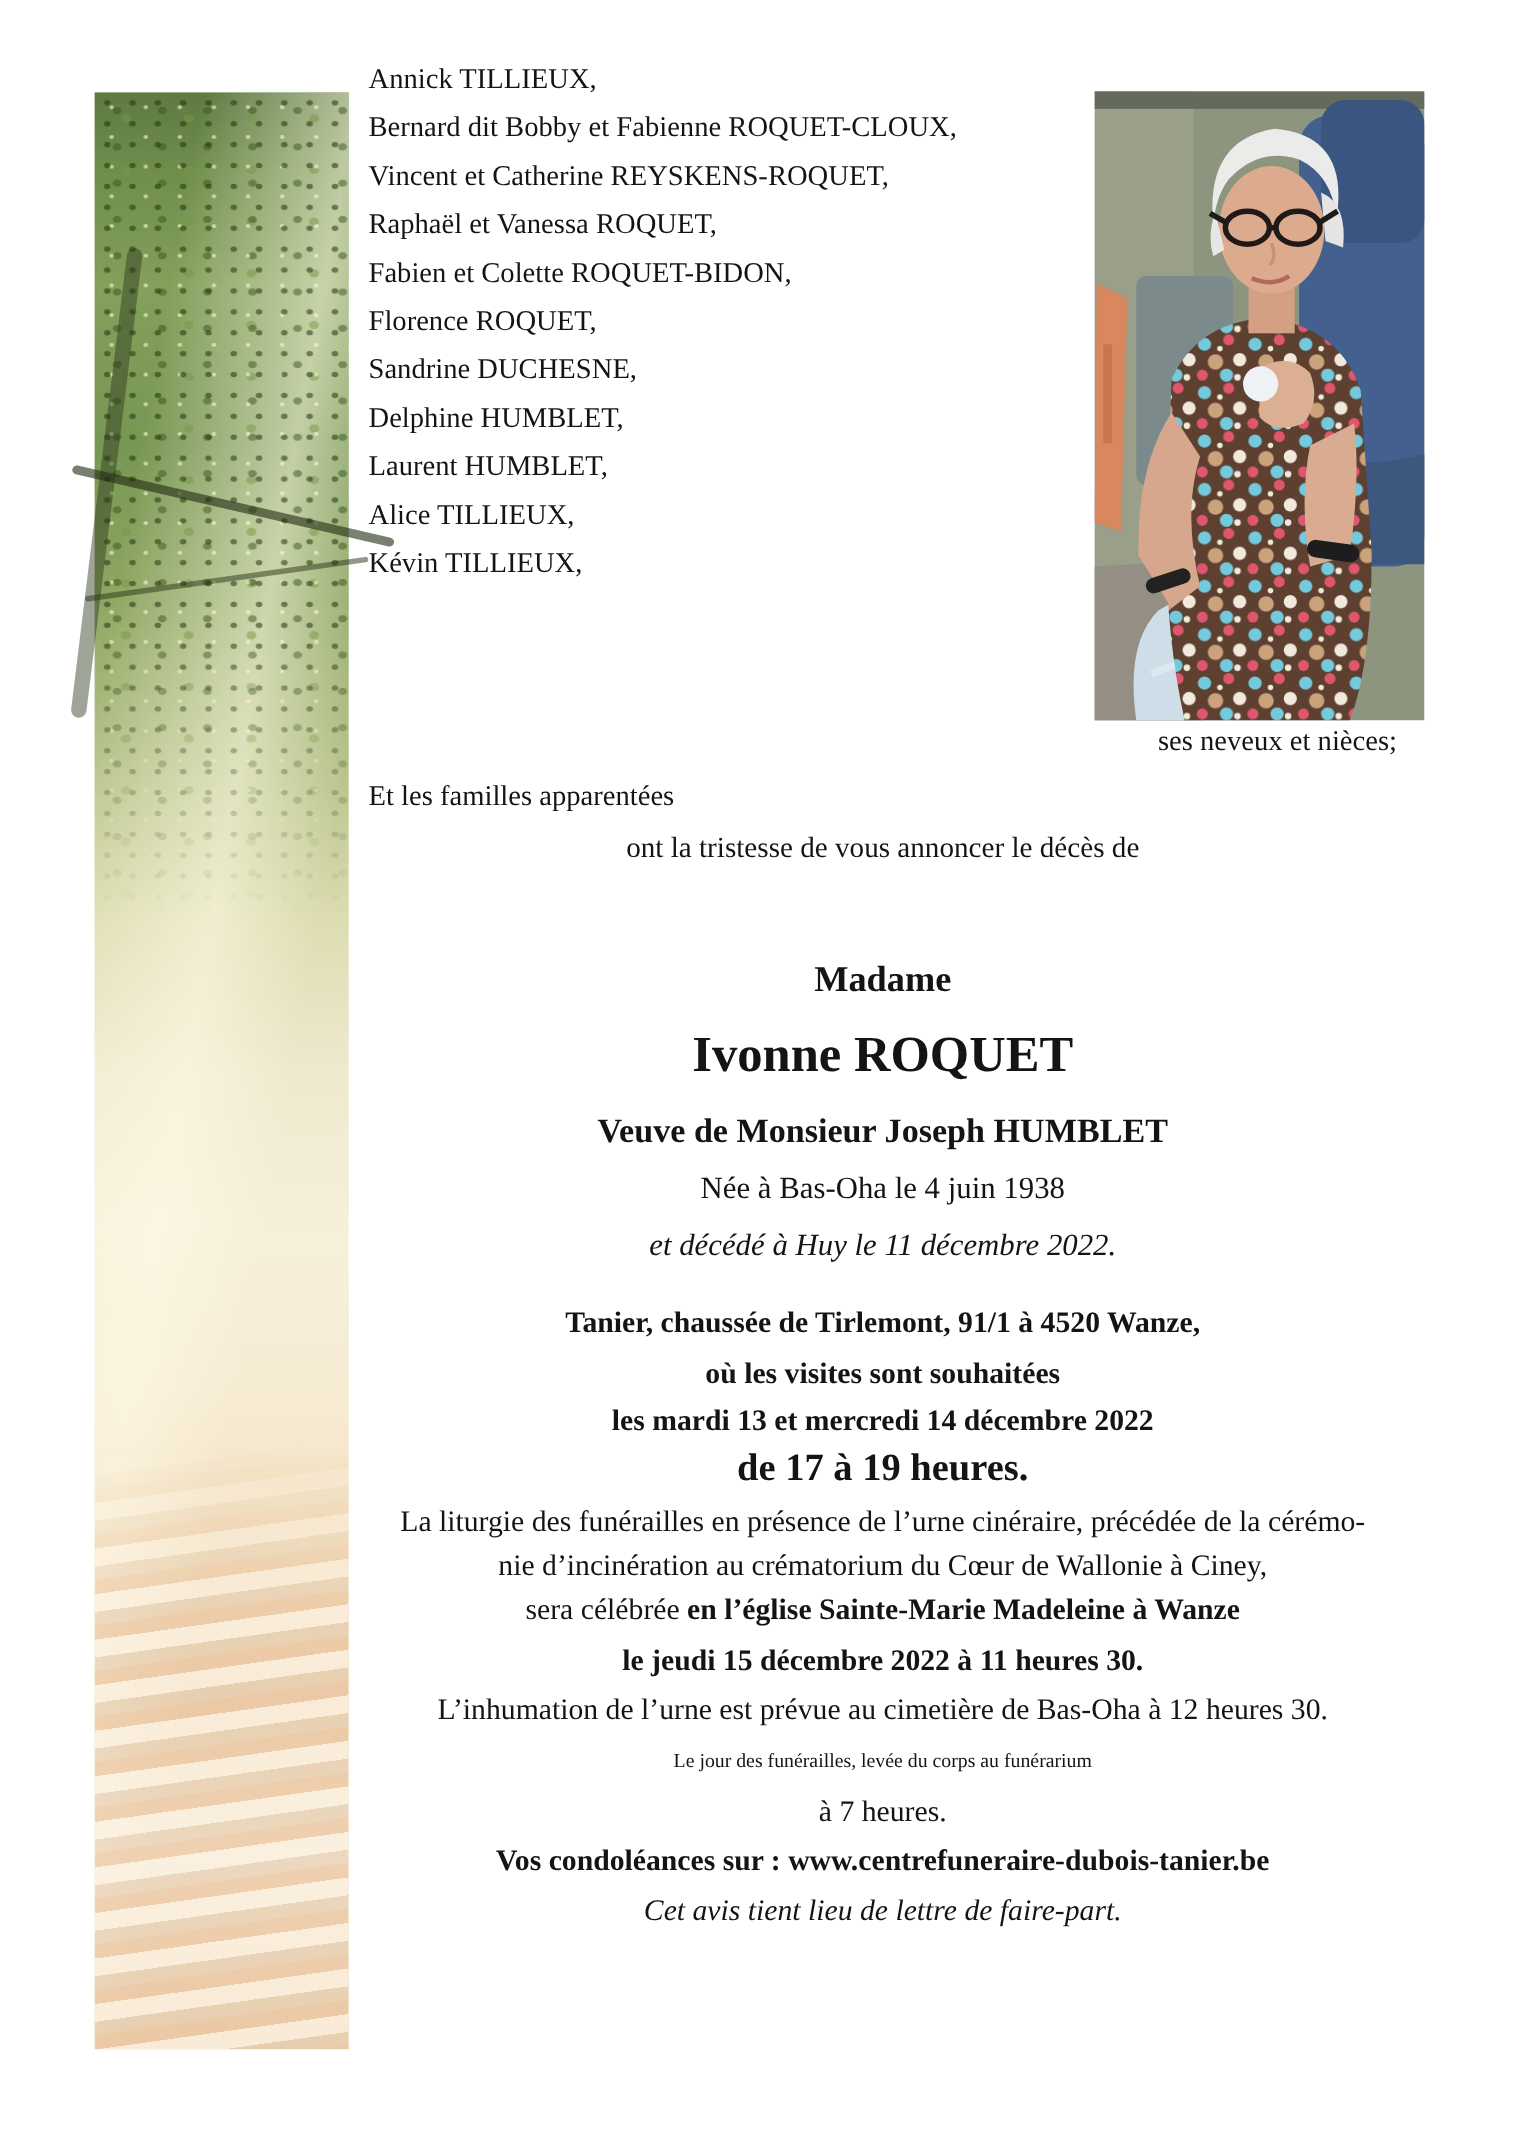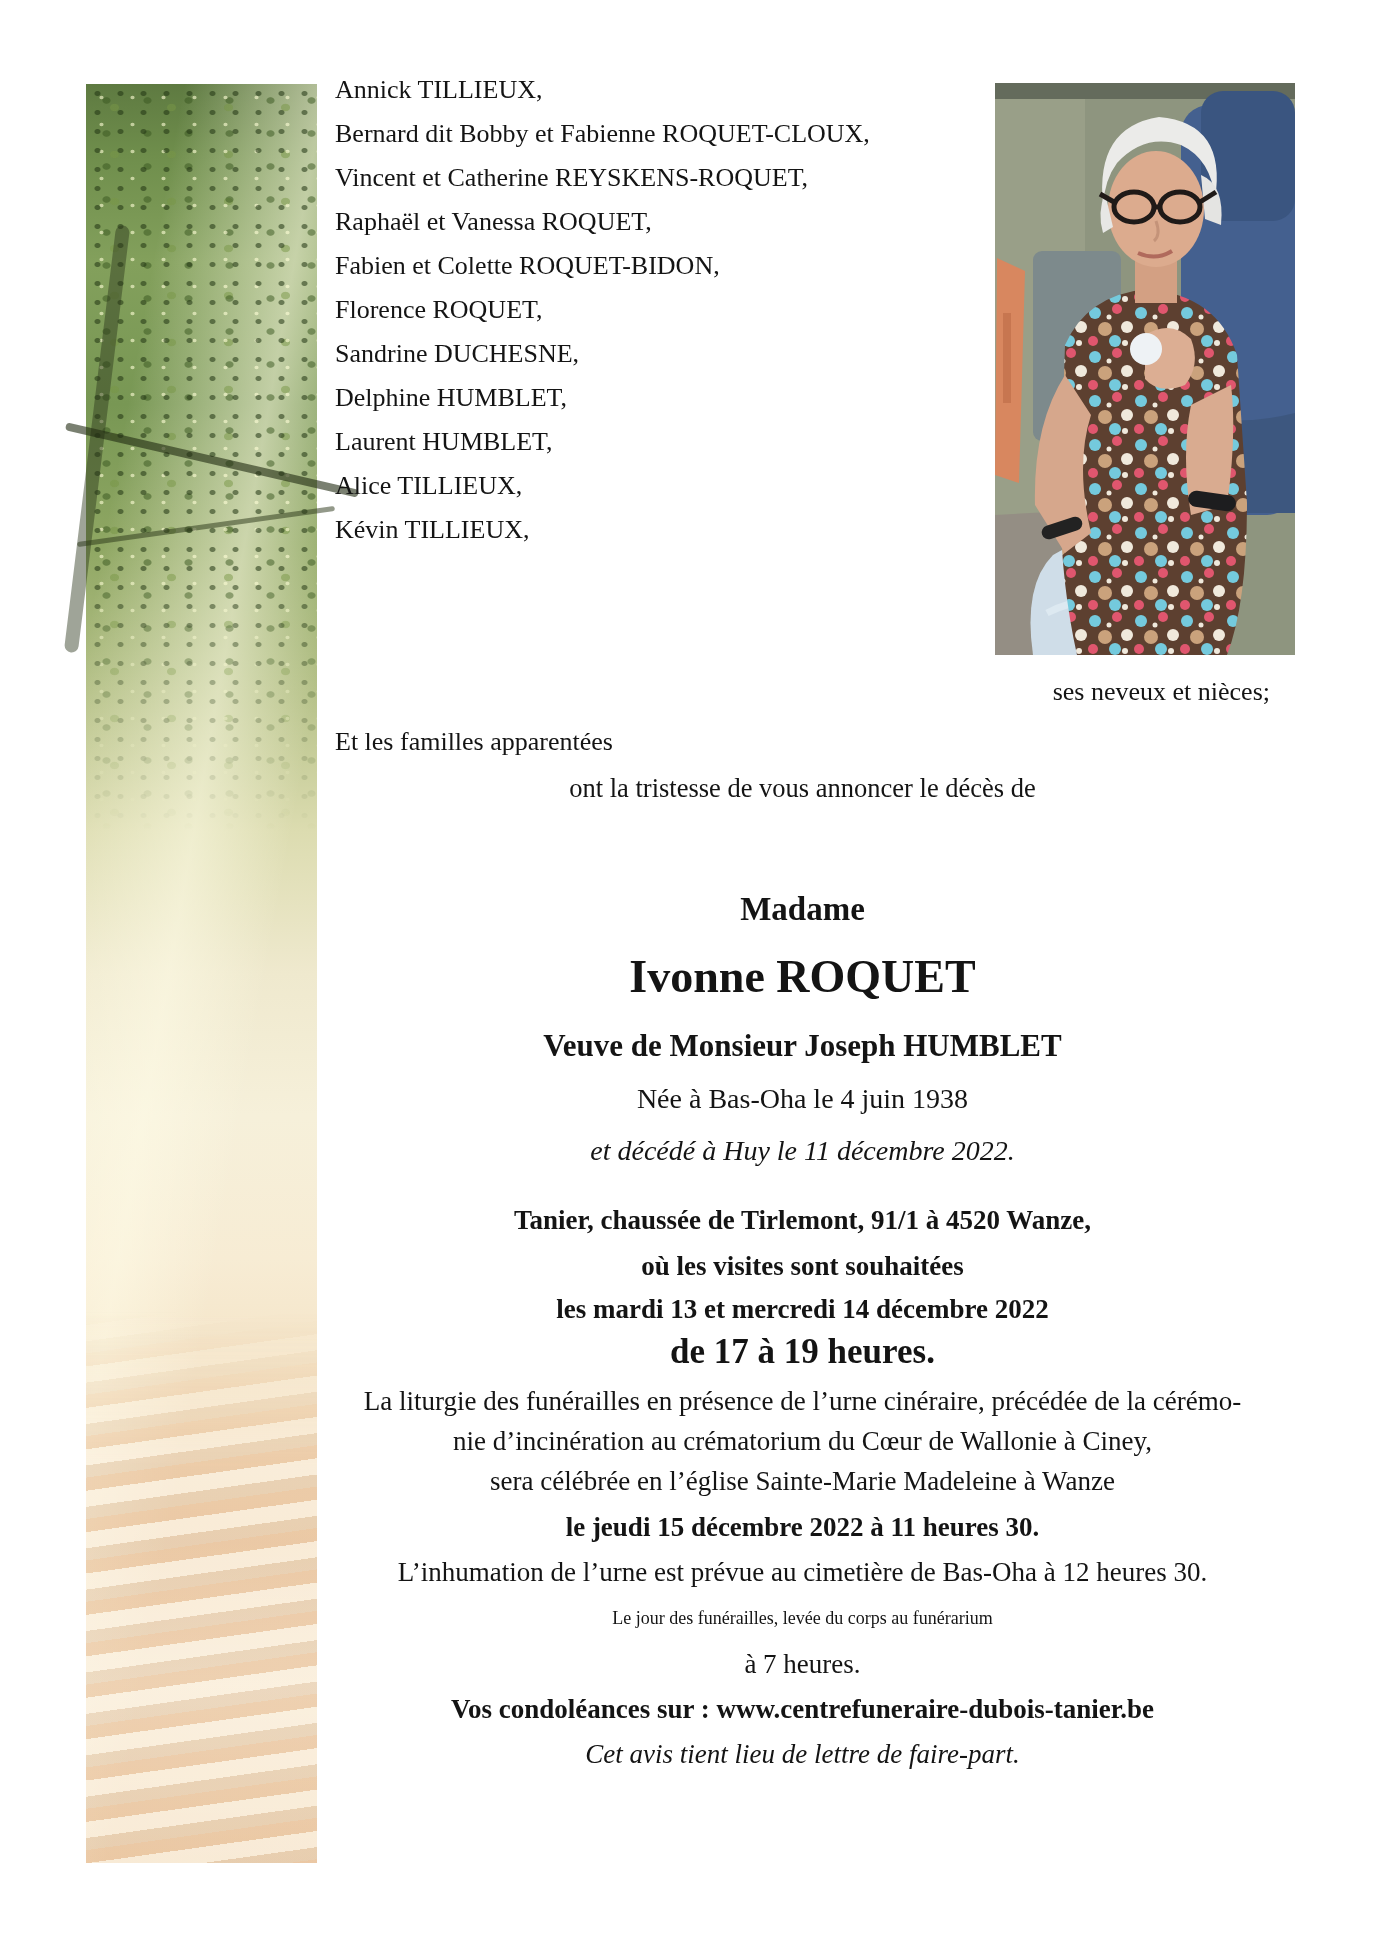--- a/index.html
+++ b/index.html
@@ -46,41 +46,41 @@
       rgba(231,189,150,.55) 0 13px, rgba(252,243,228,.7) 13px 29px, rgba(223,196,168,.45) 29px 41px);
     -webkit-mask-image:linear-gradient(to top,#000 72%,transparent 100%);
     mask-image:linear-gradient(to top,#000 72%,transparent 100%);
   }
 
   
   .portrait{position:absolute;left:995px;top:83px;width:300px;height:572px;display:block;}
 
   
   .content{
-    position:absolute;left:335px;top:68px;width:935px;
+    position:absolute;left:335px;top:50px;width:935px;
     font-size:26px;line-height:36px;text-align:center;
   }
   .content p{margin:0;}
   .names p{text-align:left;line-height:44px;font-size:26px;}
   .relation{margin-top:122px !important;text-align:right;}
   .families{margin-top:14px !important;text-align:left;}
   .announce{margin-top:10px !important;font-size:26.5px;}
   .civility{margin-top:79px !important;font-size:33px;line-height:48px;font-weight:bold;}
   .deceased{margin-top:14px !important;font-size:46px;line-height:60px;font-weight:bold;}
   .widow{margin-top:17px !important;font-size:31px;line-height:44px;font-weight:bold;}
   .born{margin-top:11px !important;font-size:28px;line-height:40px;}
   .died{margin-top:12px !important;font-size:28px;line-height:40px;font-style:italic;}
   .repose{margin-top:29px !important;}
   .repose p{font-size:27px;line-height:41px;font-weight:bold;}
   .visits{margin-top:7px !important;font-size:27px;font-weight:bold;}
   .visit-days{margin-top:7px !important;font-size:27px;font-weight:bold;}
   .visit-hours{margin-top:7px !important;font-size:35px;font-weight:bold;}
   .liturgy{margin-top:11px !important;}
   .liturgy p{font-size:27px;line-height:40px;}
-  .liturgy .b{font-weight:normal;}
+  .liturgy .b{font-weight:bold;}
   .ceremony{margin-top:7px !important;font-size:27px;line-height:38px;font-weight:bold;}
   .inhumation{margin-top:7px !important;font-size:27px;line-height:38px;}
   .funeral-day{margin-top:8px !important;font-size:18px;line-height:38px;}
   .funeral-hour{margin-top:8px !important;font-size:27px;line-height:38px;}
   .condolences{margin-top:7px !important;font-size:27px;line-height:38px;font-weight:bold;}
   .notice{margin-top:7px !important;font-size:27px;line-height:38px;font-style:italic;}
 </style>
 </head>
 <body>
 

